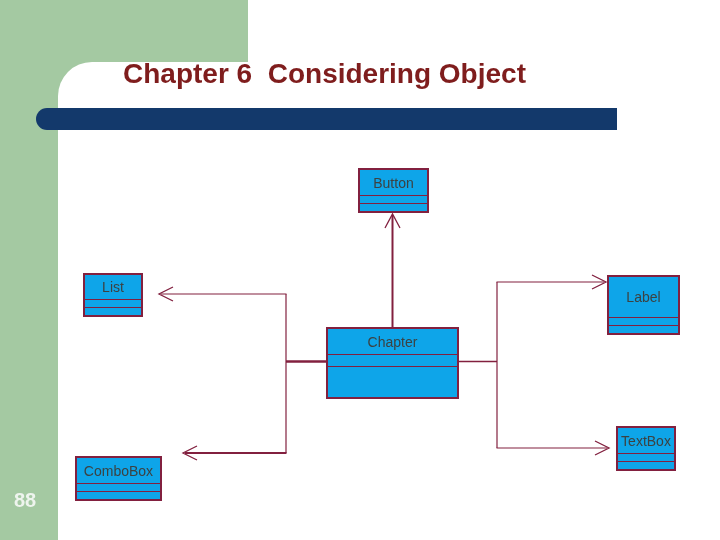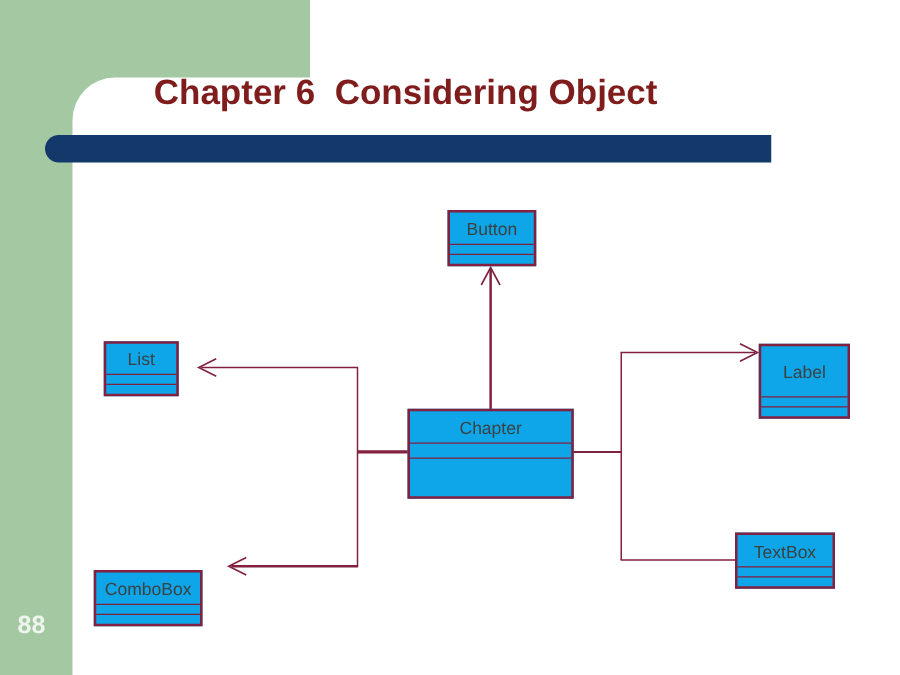--- a/index.html
+++ b/index.html
@@ -147,19 +147,19 @@
     <div class="uml-row r1"></div>
     <div class="uml-row r2"></div>
   </div>
 
   <div class="uml-box" style="left:75px; top:456px; width:87px; height:45px">
     <div class="uml-name">ComboBox</div>
     <div class="uml-row"></div>
     <div class="uml-row"></div>
   </div>
 
-  <div class="uml-box" style="left:588px; top:426px; width:80px; height:45px">
+  <div class="uml-box" style="left:616px; top:426px; width:60px; height:45px">
     <div class="uml-name">TextBox</div>
     <div class="uml-row"></div>
     <div class="uml-row"></div>
   </div>
 
 </div>
 
 </body></html>

